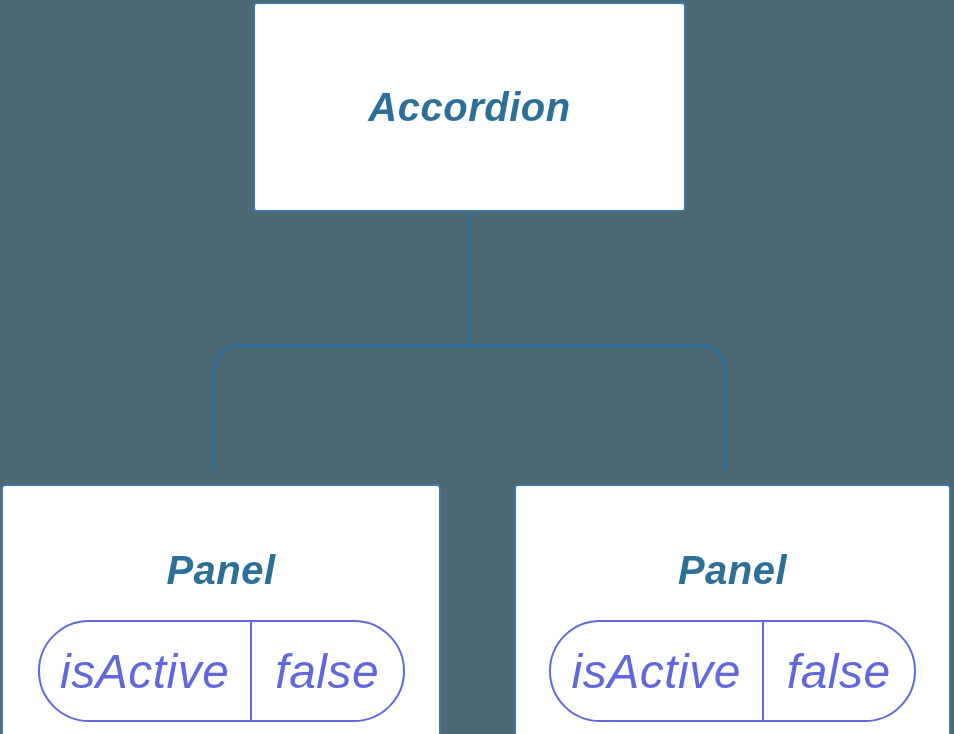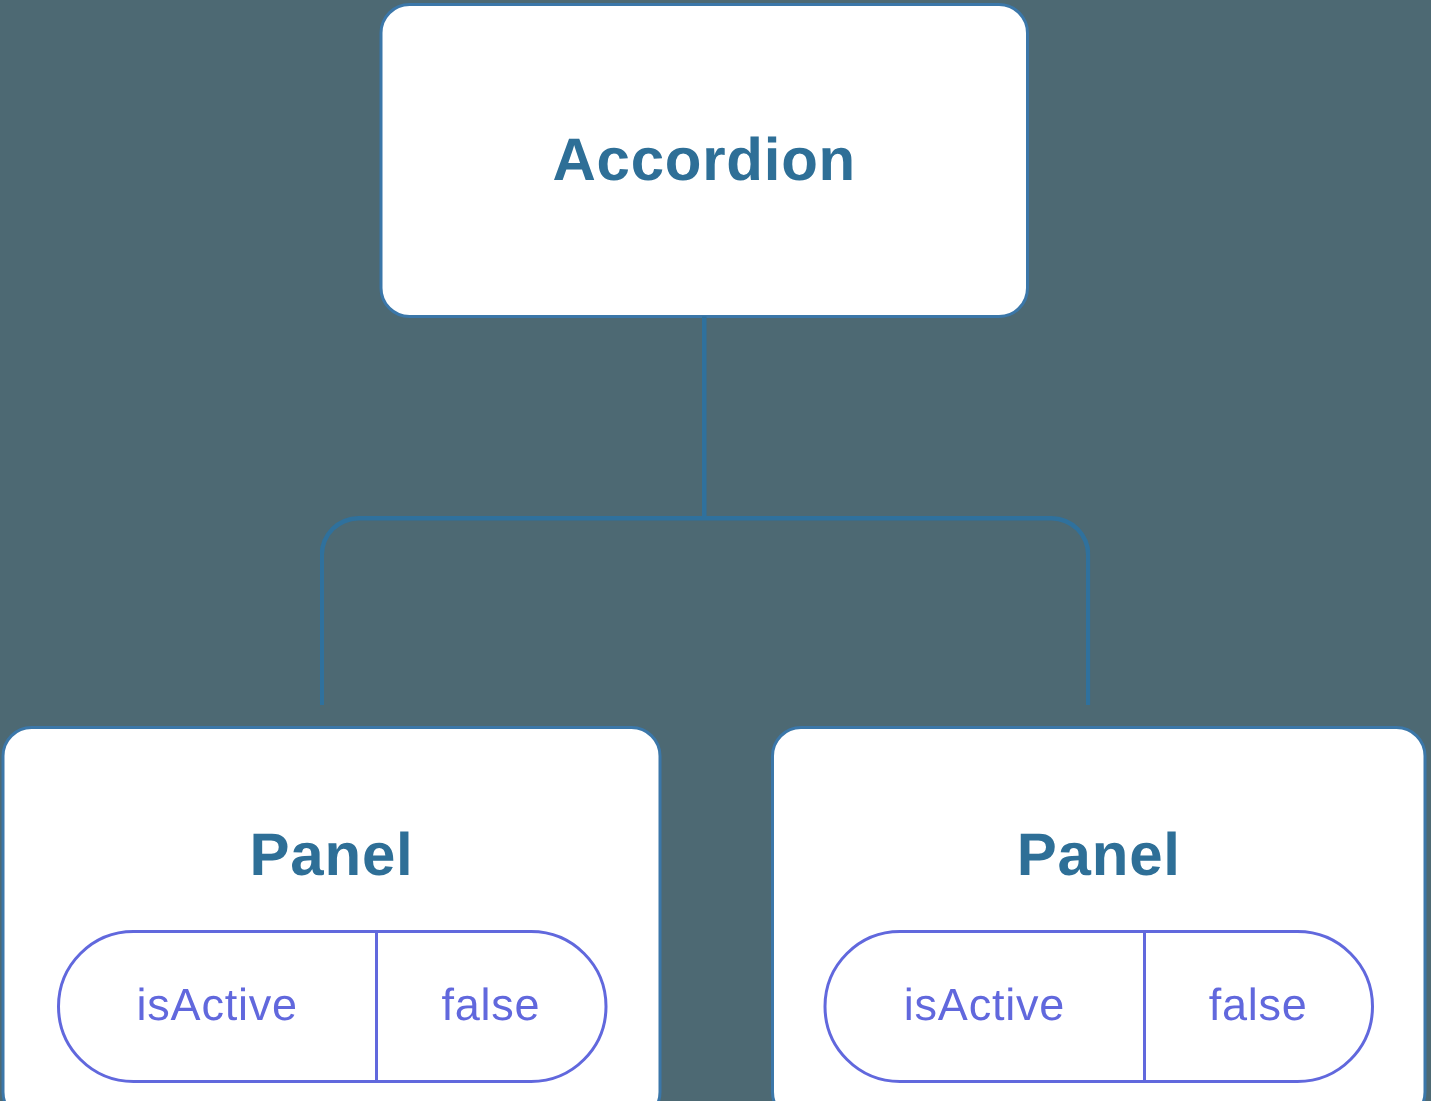--- a/index.html
+++ b/index.html
@@ -13,21 +13,22 @@
     height: 734px;
     overflow: hidden;
     background: var(--background, #4D6973);
     font-family: "Liberation Sans", sans-serif;
   }
   .node {
     position: absolute;
     box-sizing: border-box;
     background: var(--node-fill, #ffffff);
     border: 2.5px solid var(--node-border, #3B77A9);
-    border-radius: 20px;
+    border-radius: 4px;
+    font-style: italic;
   }
   .root-node {
     left: 253px;
     top: 2px;
     width: 433px;
     height: 210px;
     display: flex;
     align-items: center;
     justify-content: center;
   }
@@ -84,21 +85,21 @@
     border-radius: 51px;
     display: flex;
     align-items: stretch;
     overflow: hidden;
     background: var(--node-fill, #ffffff);
   }
   .pill-cell {
     display: flex;
     align-items: center;
     justify-content: center;
-    font-size: 30px;
+    font-size: 48px;
     font-weight: 500;
     letter-spacing: 0.5px;
     color: var(--state-accent, #6168DD);
     white-space: nowrap;
   }
   .pill-name {
     flex: 0 0 58%;
     border-right: 2.5px solid var(--state-accent, #6168DD);
   }
   .pill-value {

